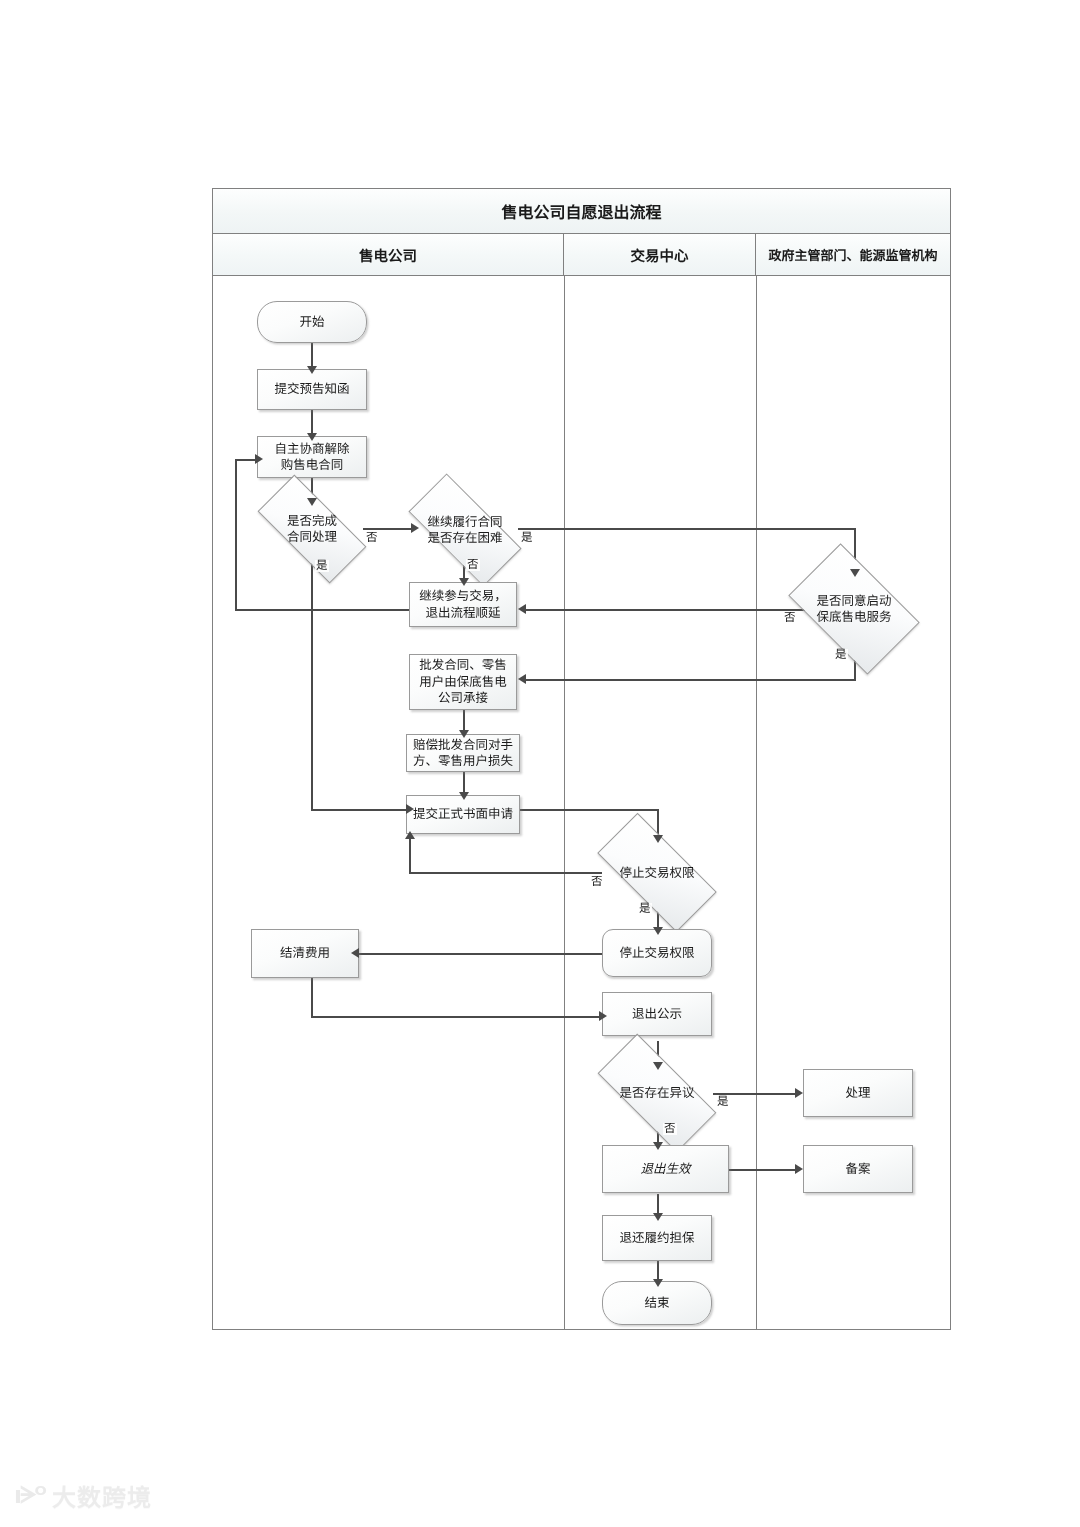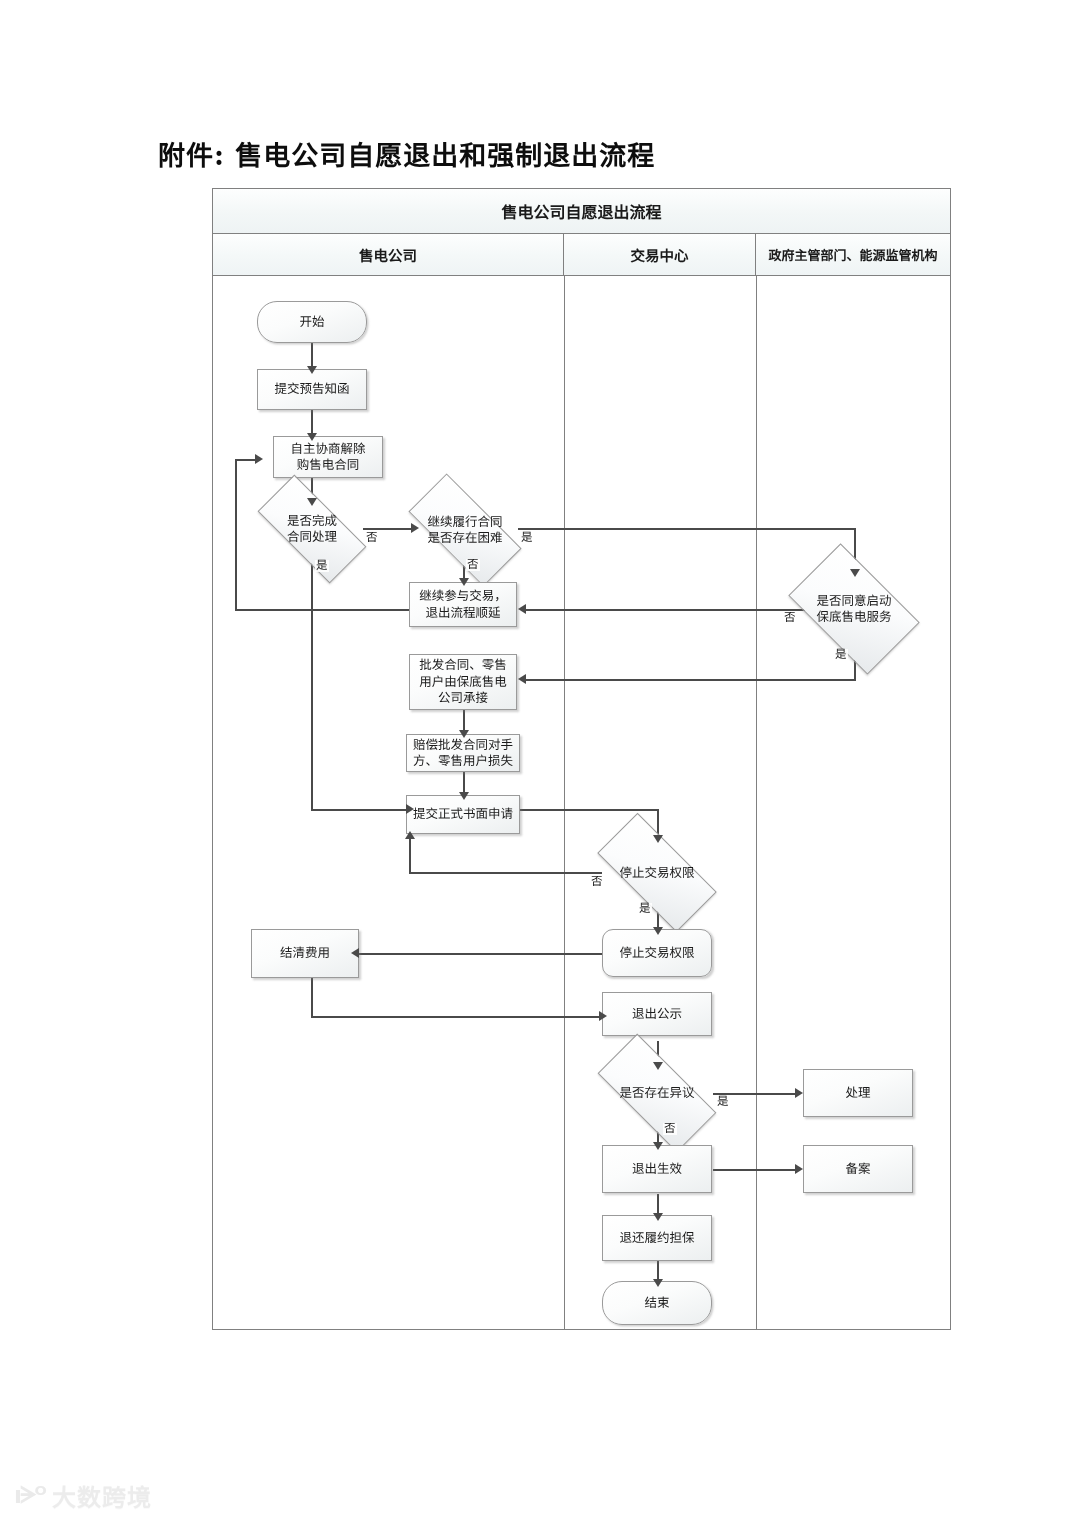--- a/index.html
+++ b/index.html
@@ -124,21 +124,20 @@
   .wm-text{
     font-size:24px;color:#ececec;font-weight:700;letter-spacing:1px;
     text-shadow:0 1px 0 #fafafa;
   }
 </style>
 </head>
 <body>
 
 <div id="page">
 
-  <div class="doc-title">附件: 售电公司自愿退出和强制退出流程</div>
 
   <div class="frame">
 
     <div class="band-title">售电公司自愿退出流程</div>
 
     <div class="band-head">
       <div class="lane-head h1">售电公司</div>
       <div class="lane-head h2">交易中心</div>
       <div class="lane-head h3">政府主管部门、能源监管机构</div>
     </div>
@@ -262,21 +261,21 @@
     
     
     <div class="node term" style="left:44px;top:112px;width:110px;height:42px;">
       <span>开始</span>
     </div>
 
     <div class="node" style="left:44px;top:180px;width:110px;height:41px;">
       <span>提交预告知函</span>
     </div>
 
-    <div class="node" style="left:60px;top:247px;width:110px;height:42px;">
+    <div class="node" style="left:44px;top:247px;width:110px;height:42px;">
       <span>自主协商解除<br>购售电合同</span>
     </div>
 
     <div class="dia" style="left:48px;top:314px;width:102px;height:52px;">
       <div class="shape"></div>
       <div class="txt">是否完成<br>合同处理</div>
     </div>
 
     <div class="node" style="left:38px;top:740px;width:108px;height:49px;">
       <span>结清费用</span>
@@ -315,21 +314,21 @@
 
     <div class="node" style="left:389px;top:803px;width:110px;height:44px;font-family:Liberation Serif, serif;">
       <span>退出公示</span>
     </div>
 
     <div class="dia" style="left:388px;top:876px;width:112px;height:56px;">
       <div class="shape"></div>
       <div class="txt">是否存在异议</div>
     </div>
 
-    <div class="node" style="left:389px;top:956px;width:110px;height:48px;">
+    <div class="node" style="left:389px;top:956px;width:127px;height:48px;font-style:italic;">
       <span>退出生效</span>
     </div>
 
     <div class="node" style="left:389px;top:1026px;width:110px;height:46px;">
       <span>退还履约担保</span>
     </div>
 
     <div class="node term" style="left:389px;top:1092px;width:110px;height:44px;">
       <span>结束</span>
     </div>

